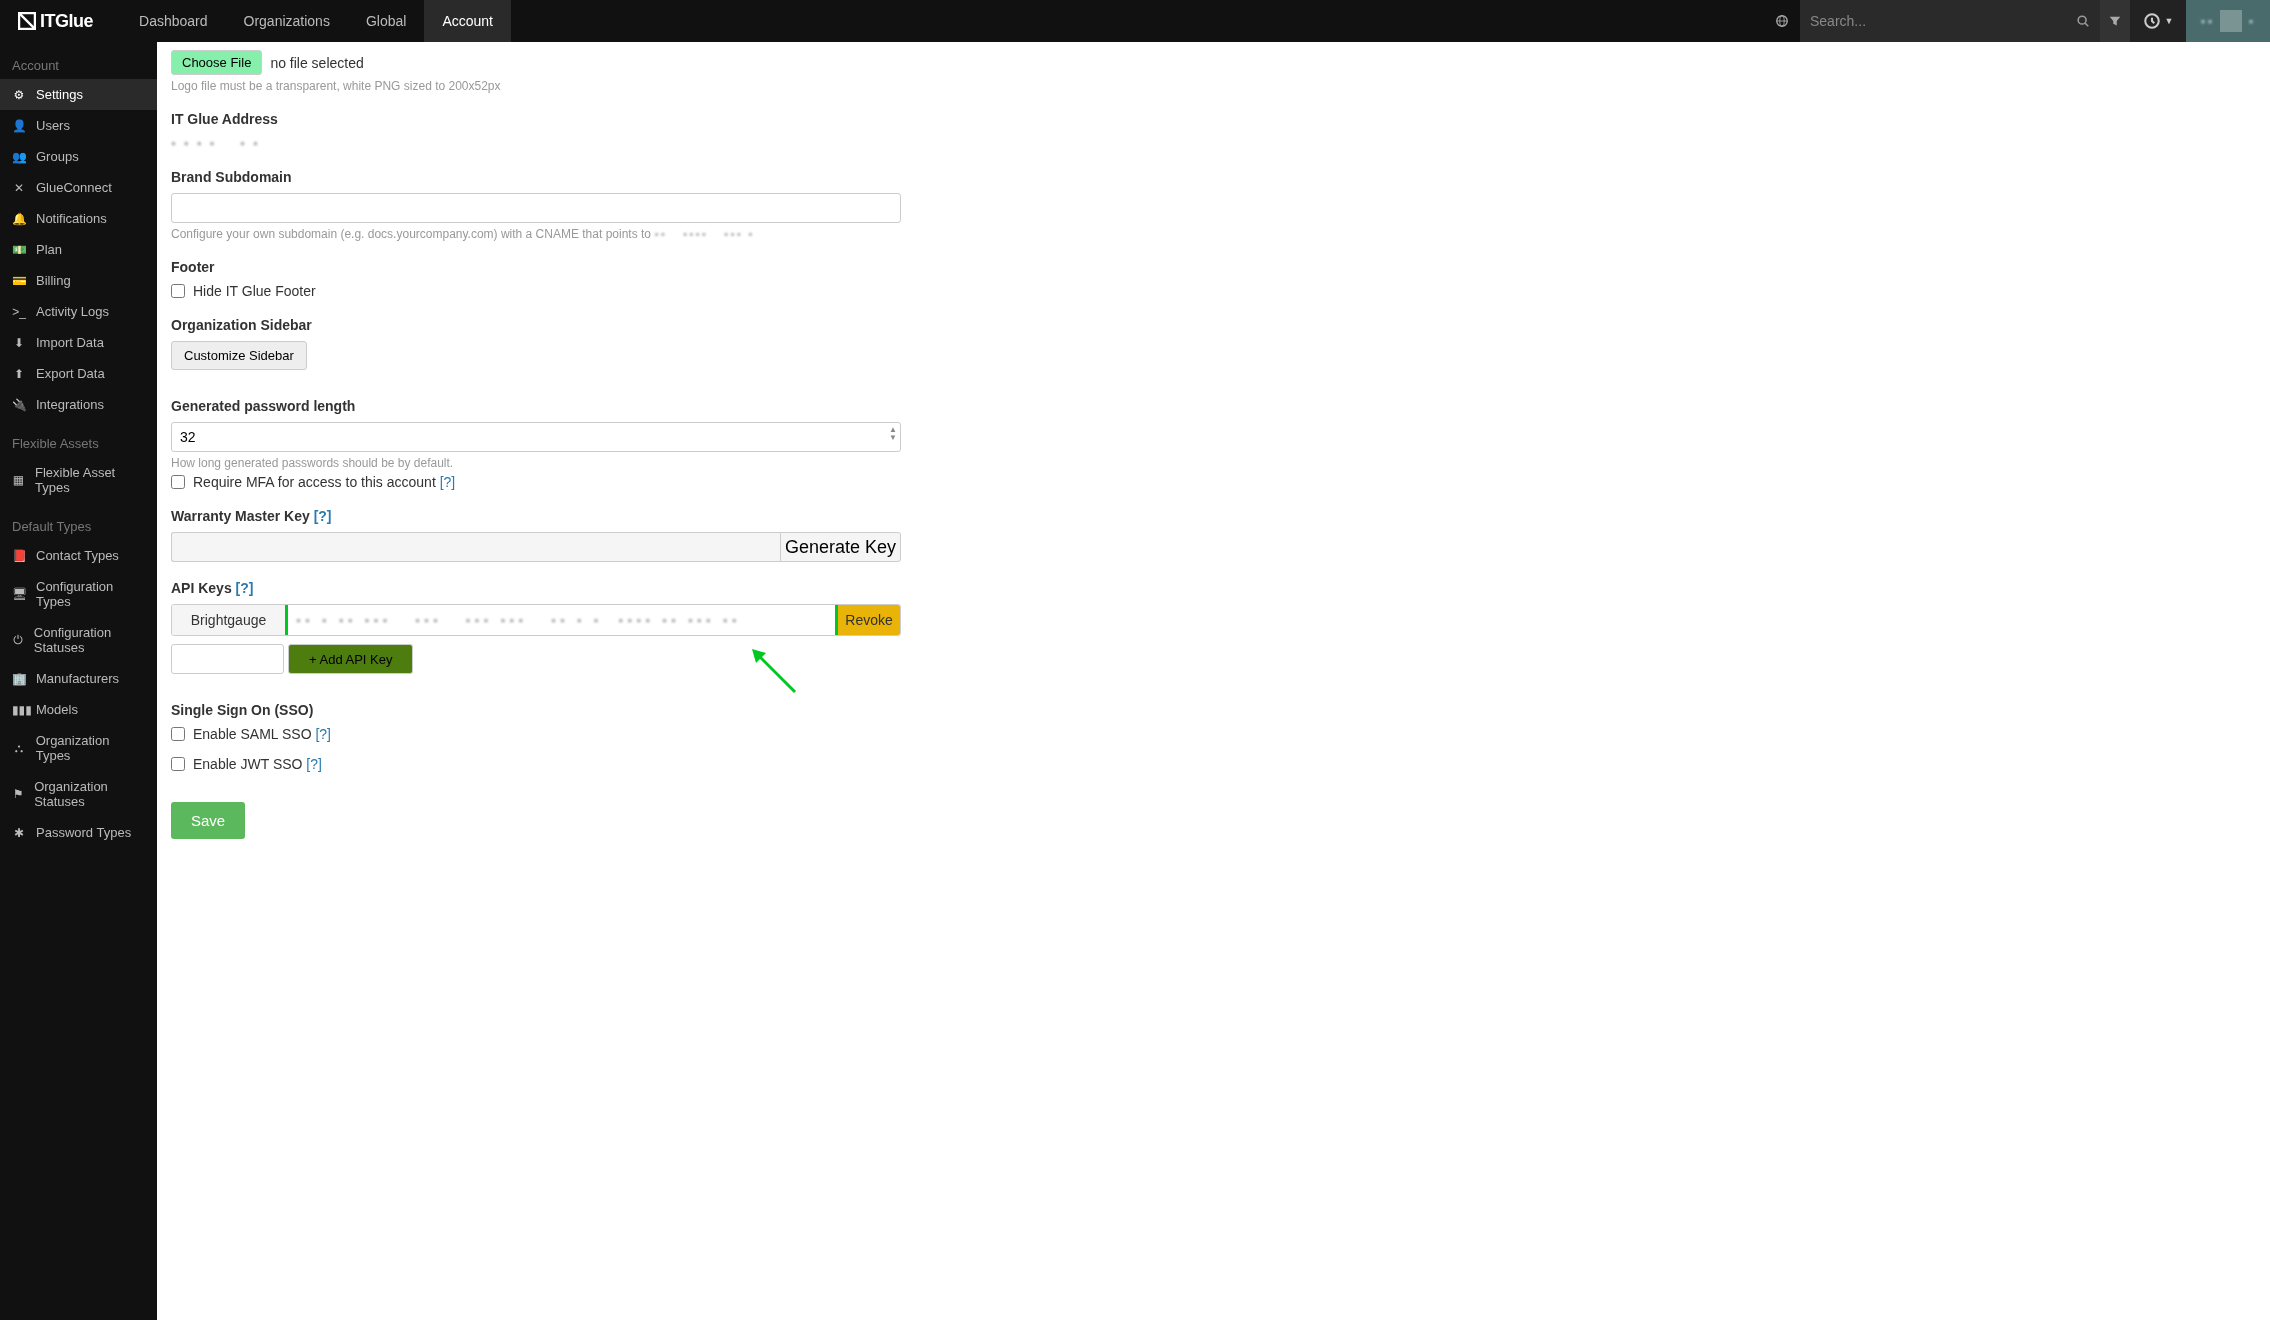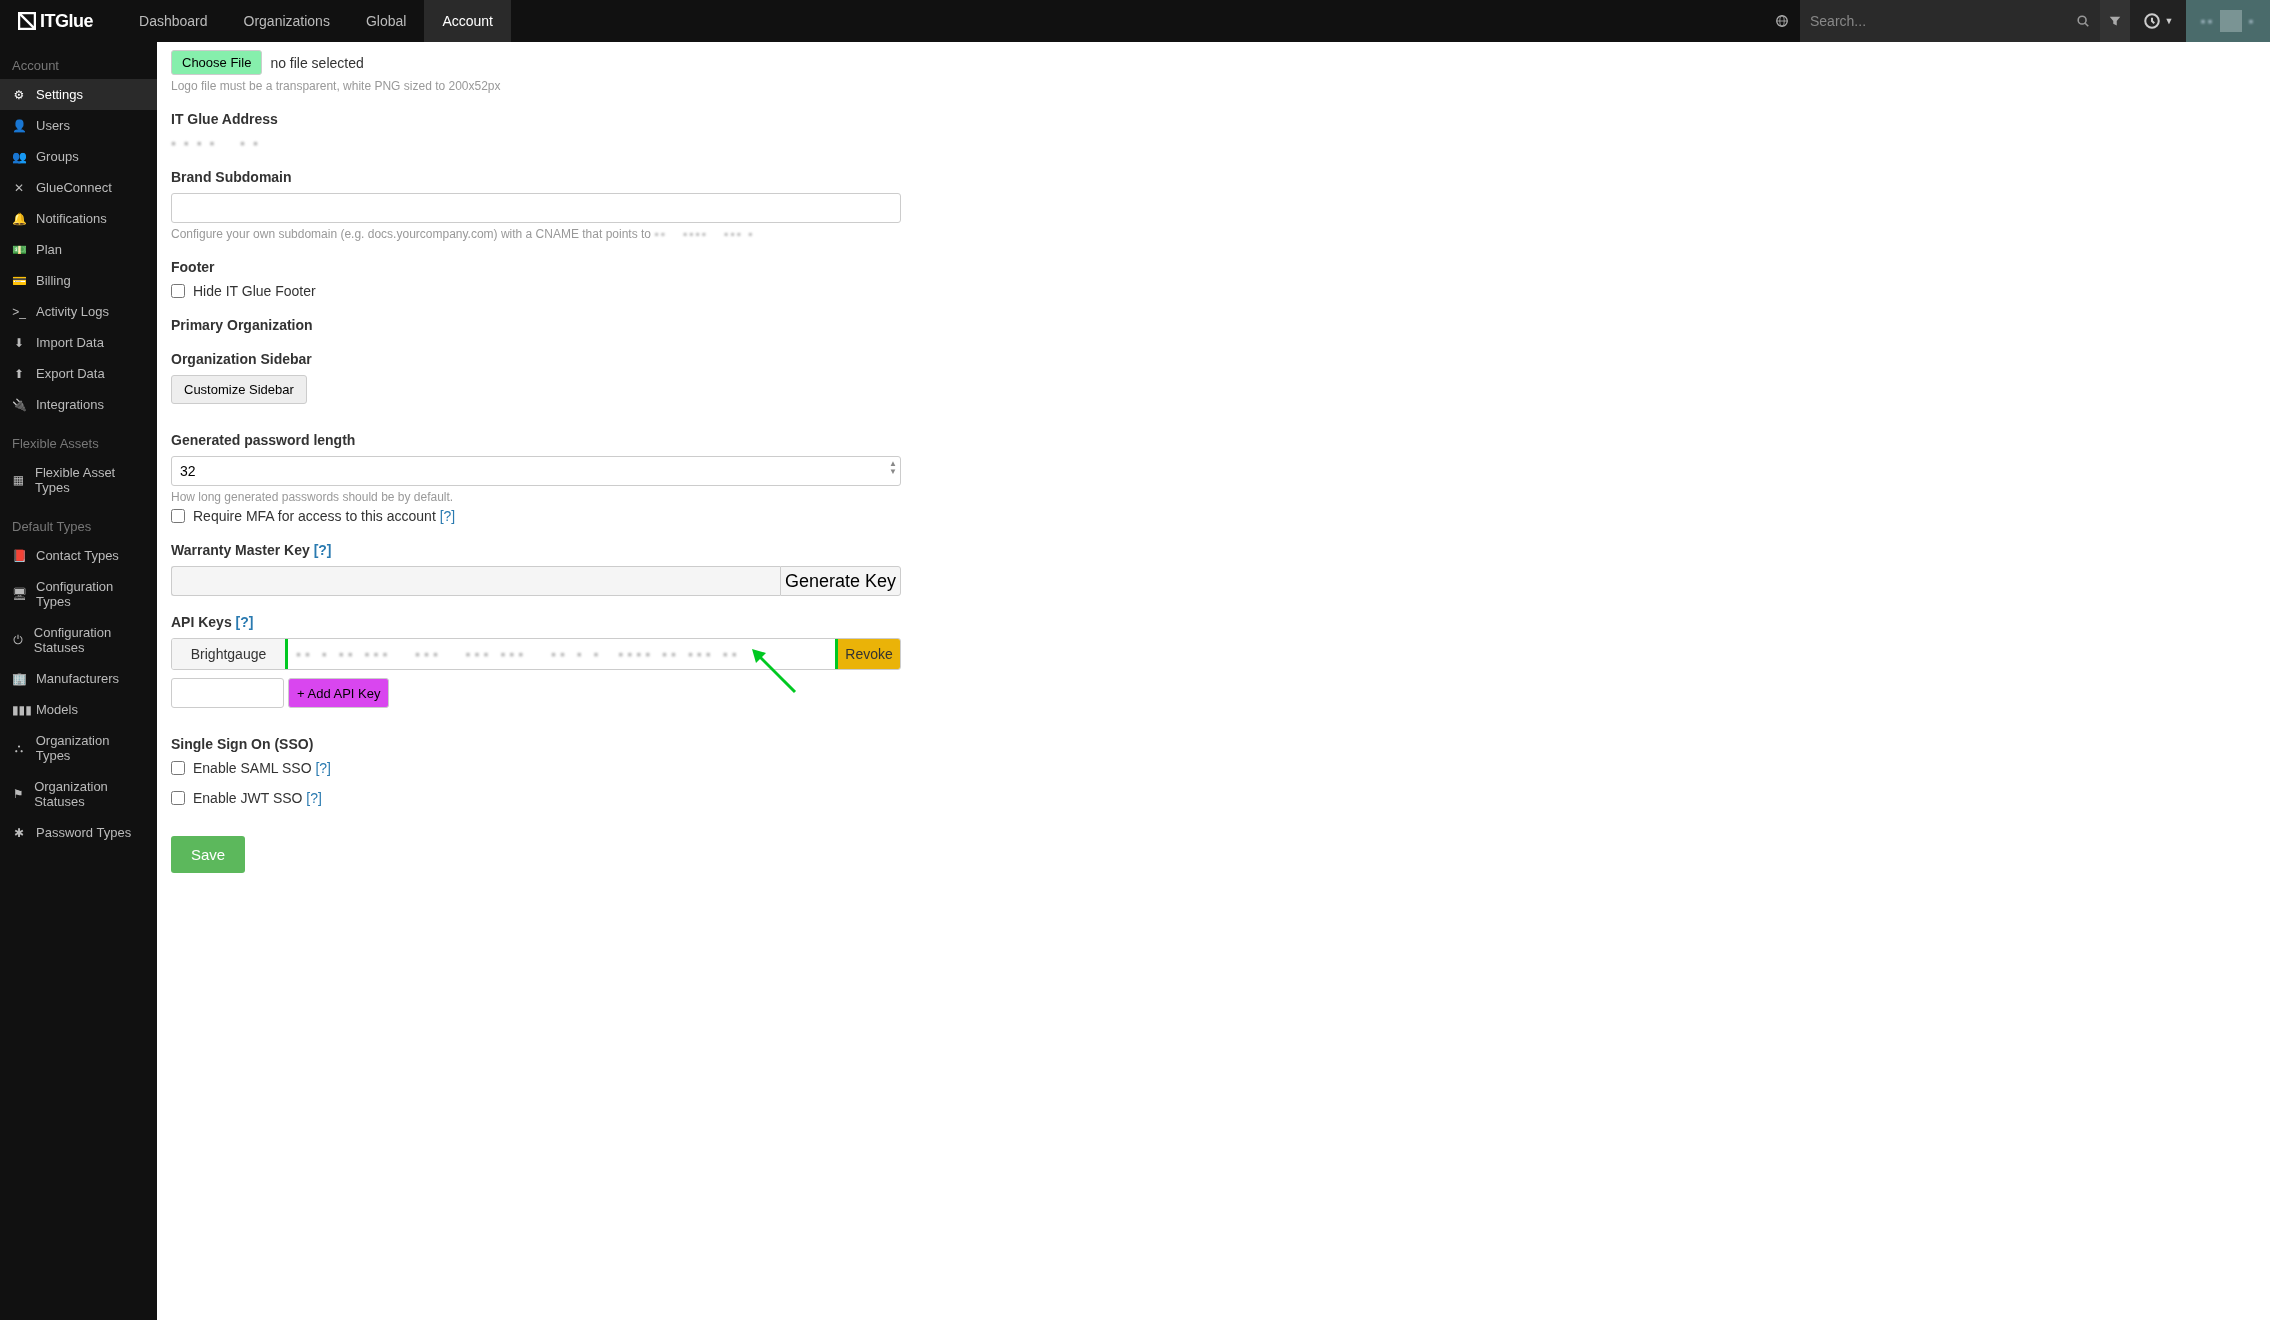--- a/index.html
+++ b/index.html
@@ -52,21 +52,21 @@
   .input-group .ig-btn { border: 1px solid #ccc; border-radius: 0 3px 3px 0; background: #f5f5f5; padding: 0 4px; font-size: 18px; cursor: pointer; }
   
   .api-row { display: flex; width: 730px; height: 32px; border: 1px solid #ccc; border-radius: 3px; overflow: hidden; }
   .api-name { width: 114px; background: #f5f5f5; border-right: 1px solid #ccc; display: flex; align-items: center; justify-content: center; font-size: 14px; }
   .api-key { flex: 1; position: relative; display: flex; align-items: center; padding: 0 10px; }
   .api-key-highlight { position: absolute; left: -1px; right: -1px; top: -3px; bottom: -3px; border: 3px solid #00c821; pointer-events: none; }
   .api-revoke { width: 63px; background: #eab308; border-left: 1px solid #ccc; display: flex; align-items: center; justify-content: center; font-size: 14px; cursor: pointer; }
   
   .api-add-row { display: flex; gap: 4px; margin-top: 8px; width: 730px; }
   .api-add-name { width: 113px; height: 30px; border: 1px solid #ccc; border-radius: 3px; padding: 0 8px; }
-  .btn-add-api { background: #d946ef; border: 1px solid #ccc; border-radius: 3px; padding: 0 8px; font-size: 13px; cursor: pointer; }
+  .btn-add-api { background: #4d7c0f; border: 1px solid #ccc; border-radius: 3px; padding: 0 20px; font-size: 13px; cursor: pointer; }
   
   .btn-save { background: #5cb85c; color: #fff; border: none; border-radius: 3px; padding: 10px 20px; font-size: 15px; cursor: pointer; margin-top: 30px; }
   .arrow-svg { position: absolute; pointer-events: none; }
   
   svg.ico { width: 14px; height: 14px; }
 </style>
 </head>
 <body>
 
 <div class="topbar">
@@ -222,21 +222,20 @@
     <div class="section-label">Brand Subdomain</div>
     <input class="text-input" value="" style="">
     <div class="help-text"><span>Configure your own subdomain (e.g. docs.yourcompany.com) with a CNAME that points to </span><span class="pix">▪▪ &nbsp; ▪▪▪▪ &nbsp; ▪▪▪ ▪</span></div>
 
     <div class="section-label">Footer</div>
     <label class="check-row">
       <input type="checkbox" style="">
       <span>Hide IT Glue Footer</span>
     </label>
 
-    <div class="section-label">Primary Organization</div>
 
     <div class="section-label">Organization Sidebar</div>
     <button class="btn-secondary">Customize Sidebar</button>
 
     <div class="section-label" style="margin-top:28px">Generated password length</div>
     <div class="number-input-wrap">
       <input class="number-input" value="32" style="">
       <div class="stepper">
           <span>▲</span>
           <span>▼</span>

